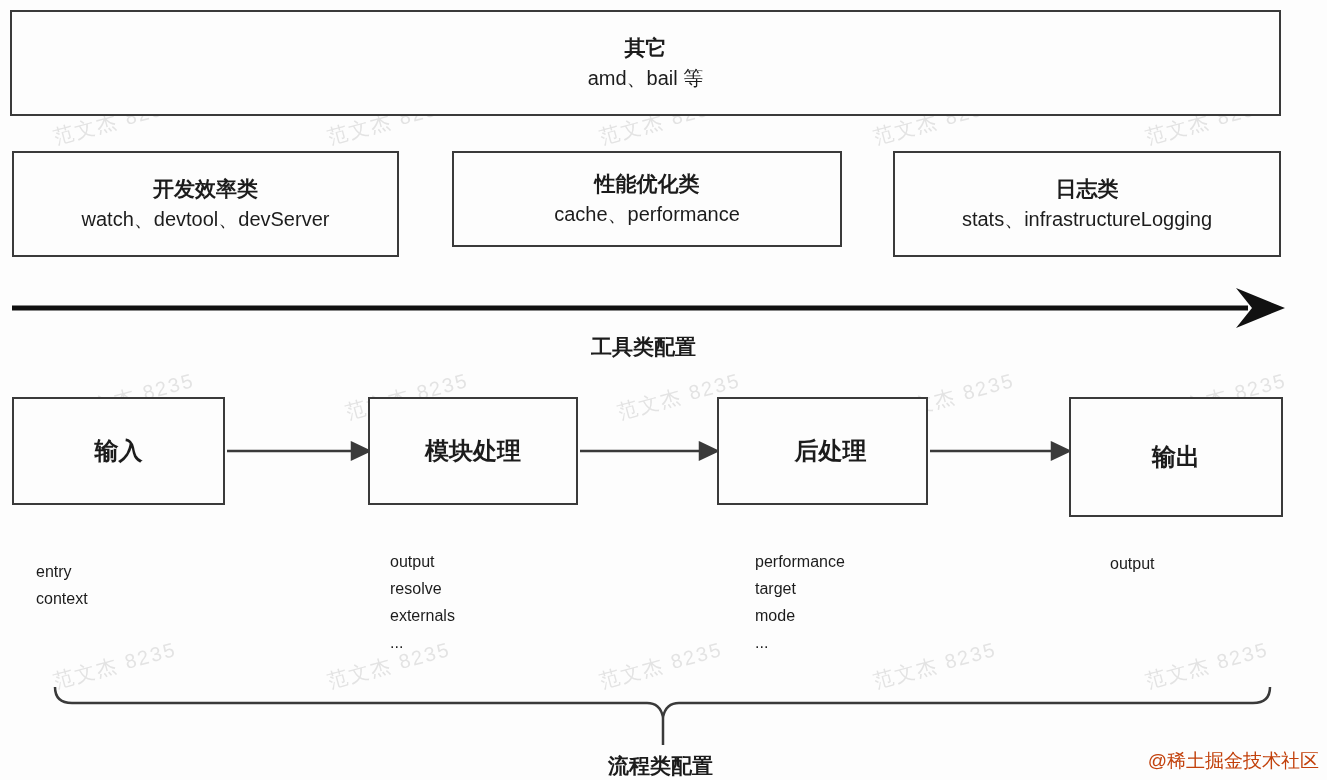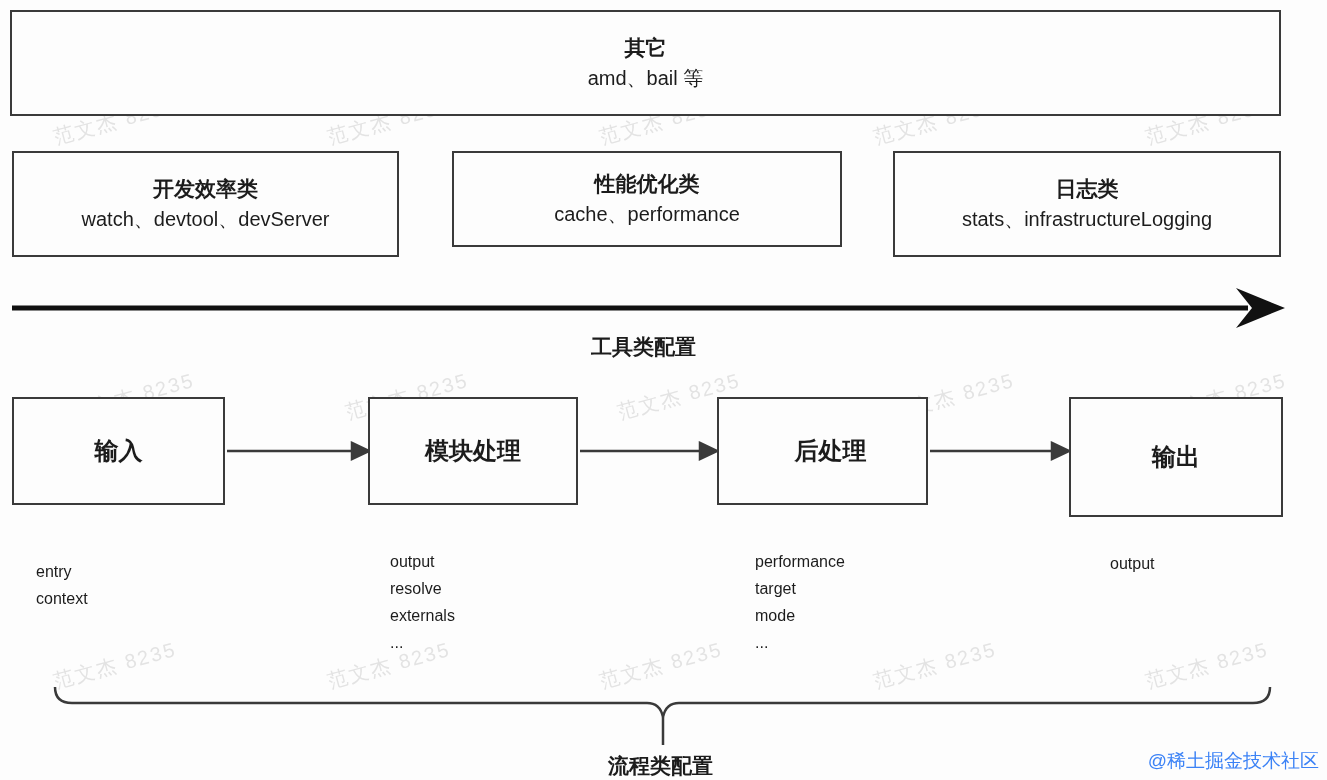--- a/index.html
+++ b/index.html
@@ -43,21 +43,21 @@
   }
   .opts{
     position:absolute;
     font-size:16px;line-height:27px;
     z-index:2;
   }
   .credit{
     position:absolute;
     right:8px;bottom:6px;
     font-size:19px;
-    color:#3b82f6;
+    color:#c2410c;
     z-index:2;
   }
 </style>
 </head>
 <body>
 
 <div class="canvas">
 
   <div class="wm-layer">
       <span class="wm" style="left: 52px; top: 108px; color: rgba(160, 160, 160, 0.28);">范文杰 8235</span>

